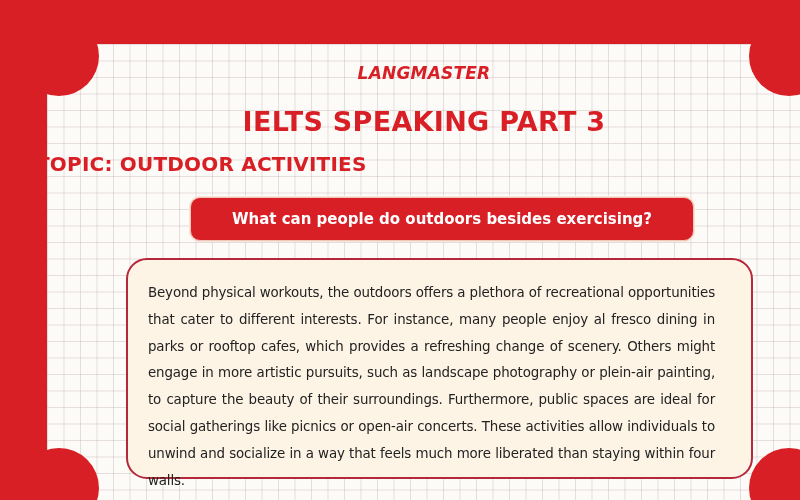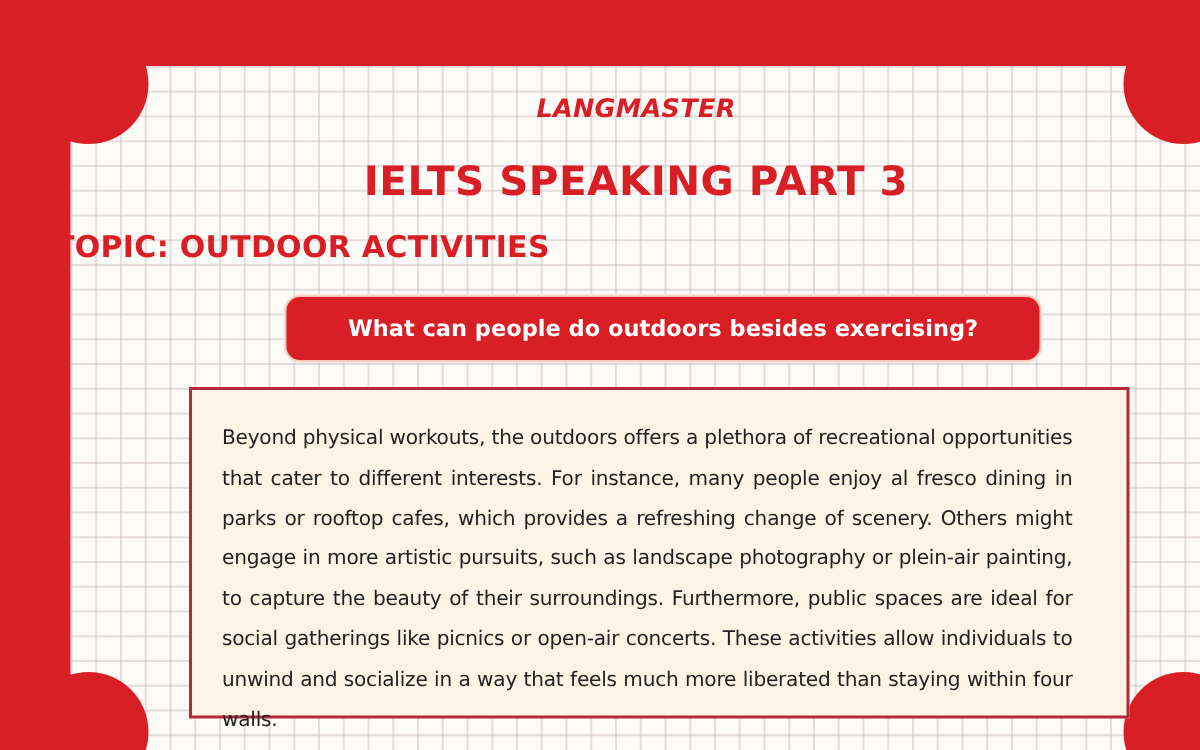--- a/index.html
+++ b/index.html
@@ -77,21 +77,21 @@
       font-size: 15px;
       display: flex; align-items: center; justify-content: center;
       z-index: 3;
     }
     .answer {
       position: absolute;
       left: 90px; top: 222px;
       width: 627px; height: 221px;
       background: #fdf4e6;
       border: 2px solid #b5283b;
-      border-radius: 0;
+      border-radius: 21px;
       padding: 8px 24px 6px 8px;
       z-index: 3;
     }
     .answer p {
       font-family: "DejaVu Sans", sans-serif;
       font-size: 13.4px;
       line-height: 26.8px;
       color: #222222;
       text-align: justify;
       letter-spacing: -0.15px;

